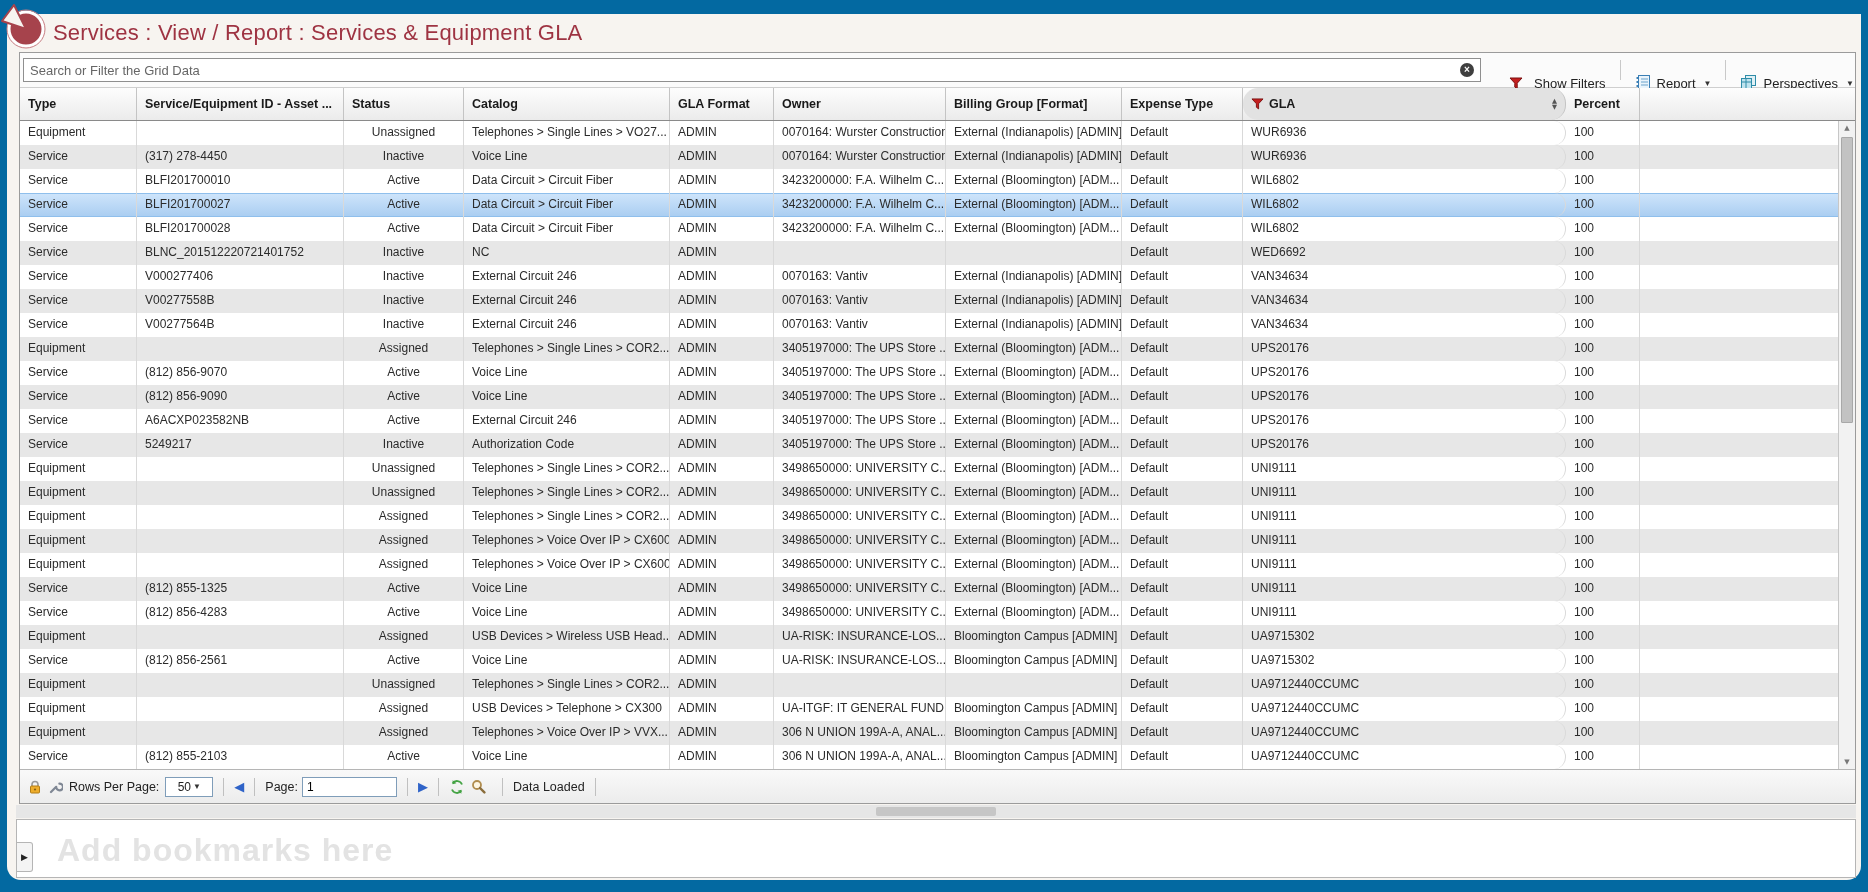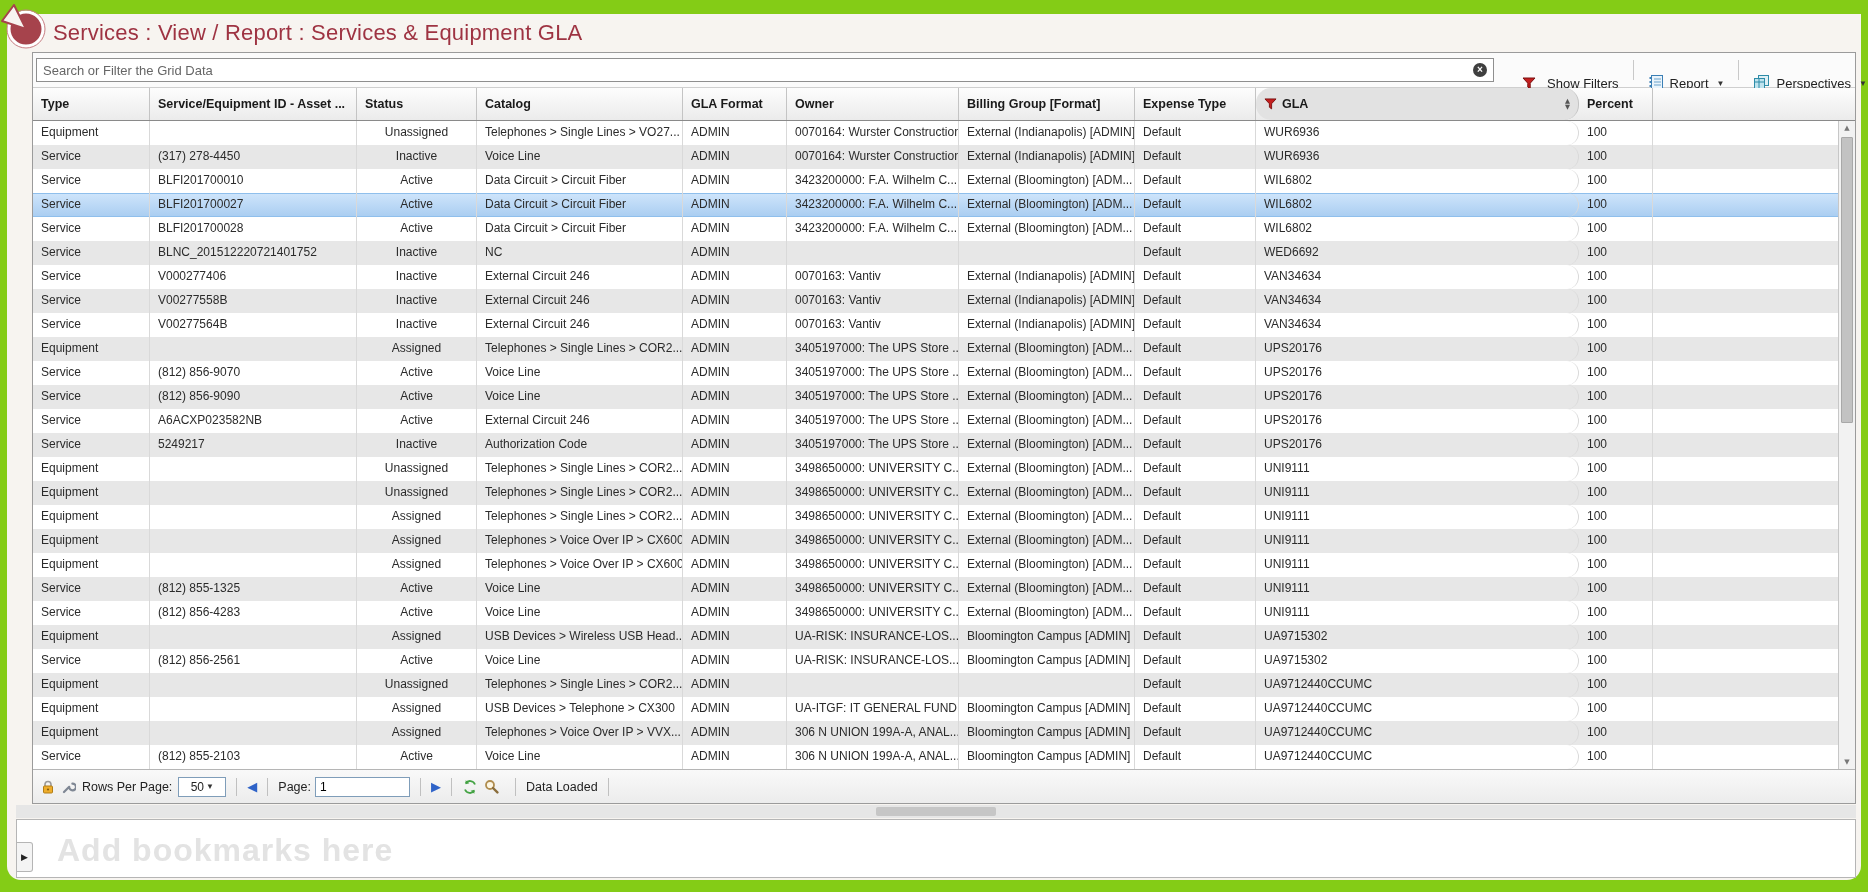--- a/index.html
+++ b/index.html
@@ -1,28 +1,28 @@
 <!DOCTYPE html>
 <html><head>
 <meta charset="utf-8">
 <style>
   * { margin:0; padding:0; box-sizing:border-box; }
   html,body { width:1868px; height:892px; }
   body { font-family:"Liberation Sans","DejaVu Sans",sans-serif; background:#fff; }
-  .screen { position:relative; width:1868px; height:892px; background:#84cc16; overflow:hidden;text-decoration:underline; }
+  .screen { position:relative; width:1868px; height:892px; background:#0369a1; overflow:hidden;text-decoration:underline; }
   .content { position:absolute; left:7px; right:7px; top:14px; bottom:12px; background:#f7f4f0;
              border-radius:0 0 14px 14px; }
 
   
   .titlebar { position:absolute; left:0; right:0; top:0; height:38px; }
   .logo { position:absolute; left:-6px; top:-10px; width:46px; height:46px; }
   .title { position:absolute; left:46px; top:6px; font-size:22px; color:#9e3342; letter-spacing:0.2px; }
 
   
-  .gridpanel { position:absolute; left:25px; right:5px; top:38px; height:752px;
+  .gridpanel { position:absolute; left:12px; right:5px; top:38px; height:752px;
                border:1px solid #9b9b9b; background:#fff; display:flex; flex-direction:column; }
   .searchrow { height:35px; background:#fbfbfb; border-bottom:1px solid #cfcfcf;
                display:flex; align-items:center; padding:0 6px 0 3px; }
   .searchwrap { position:relative; width:1458px; flex:none; }
   .search { width:100%; height:24px; border:1px solid #8f8f8f; font-size:13px; padding:0 26px 0 6px;
             color:#333; font-family:inherit; background:#fff; }
   .search::placeholder { color:#666; }
   .clearbtn { position:absolute; right:7px; top:5px; width:14px; height:14px; border-radius:50%;
               background:#3f3f3f; color:#fff; font-size:10px; line-height:13px; text-align:center;
               font-weight:bold; cursor:pointer; }

